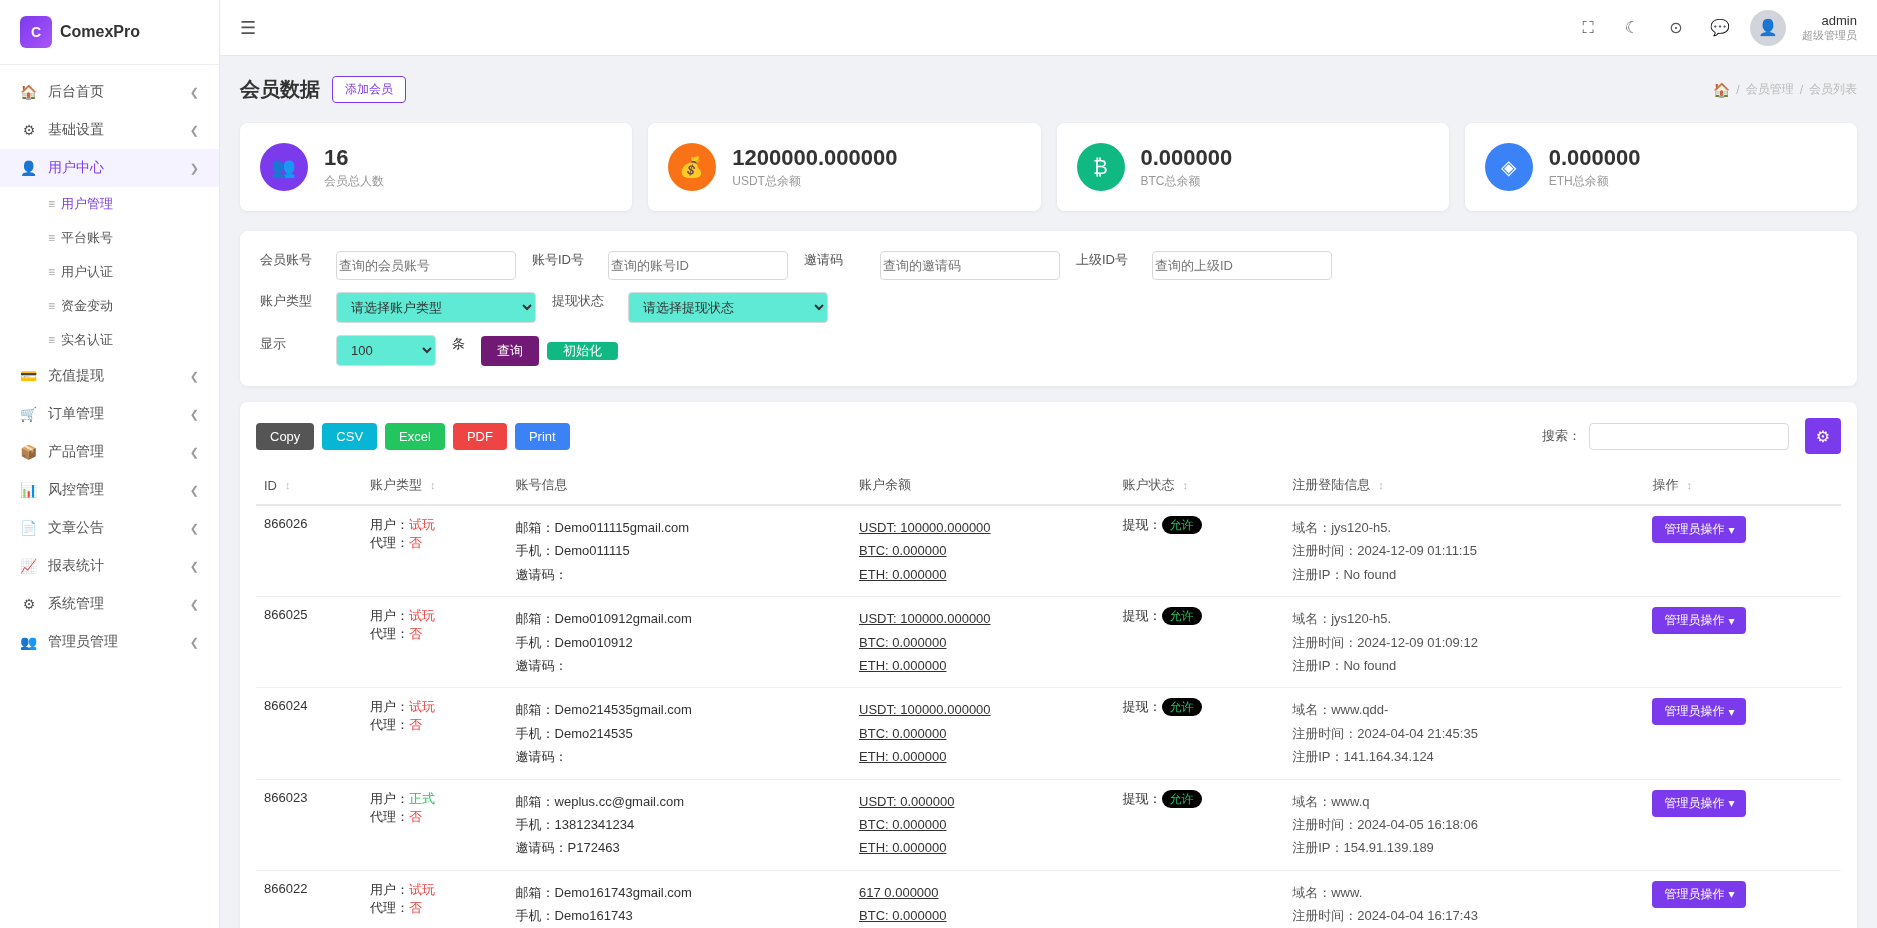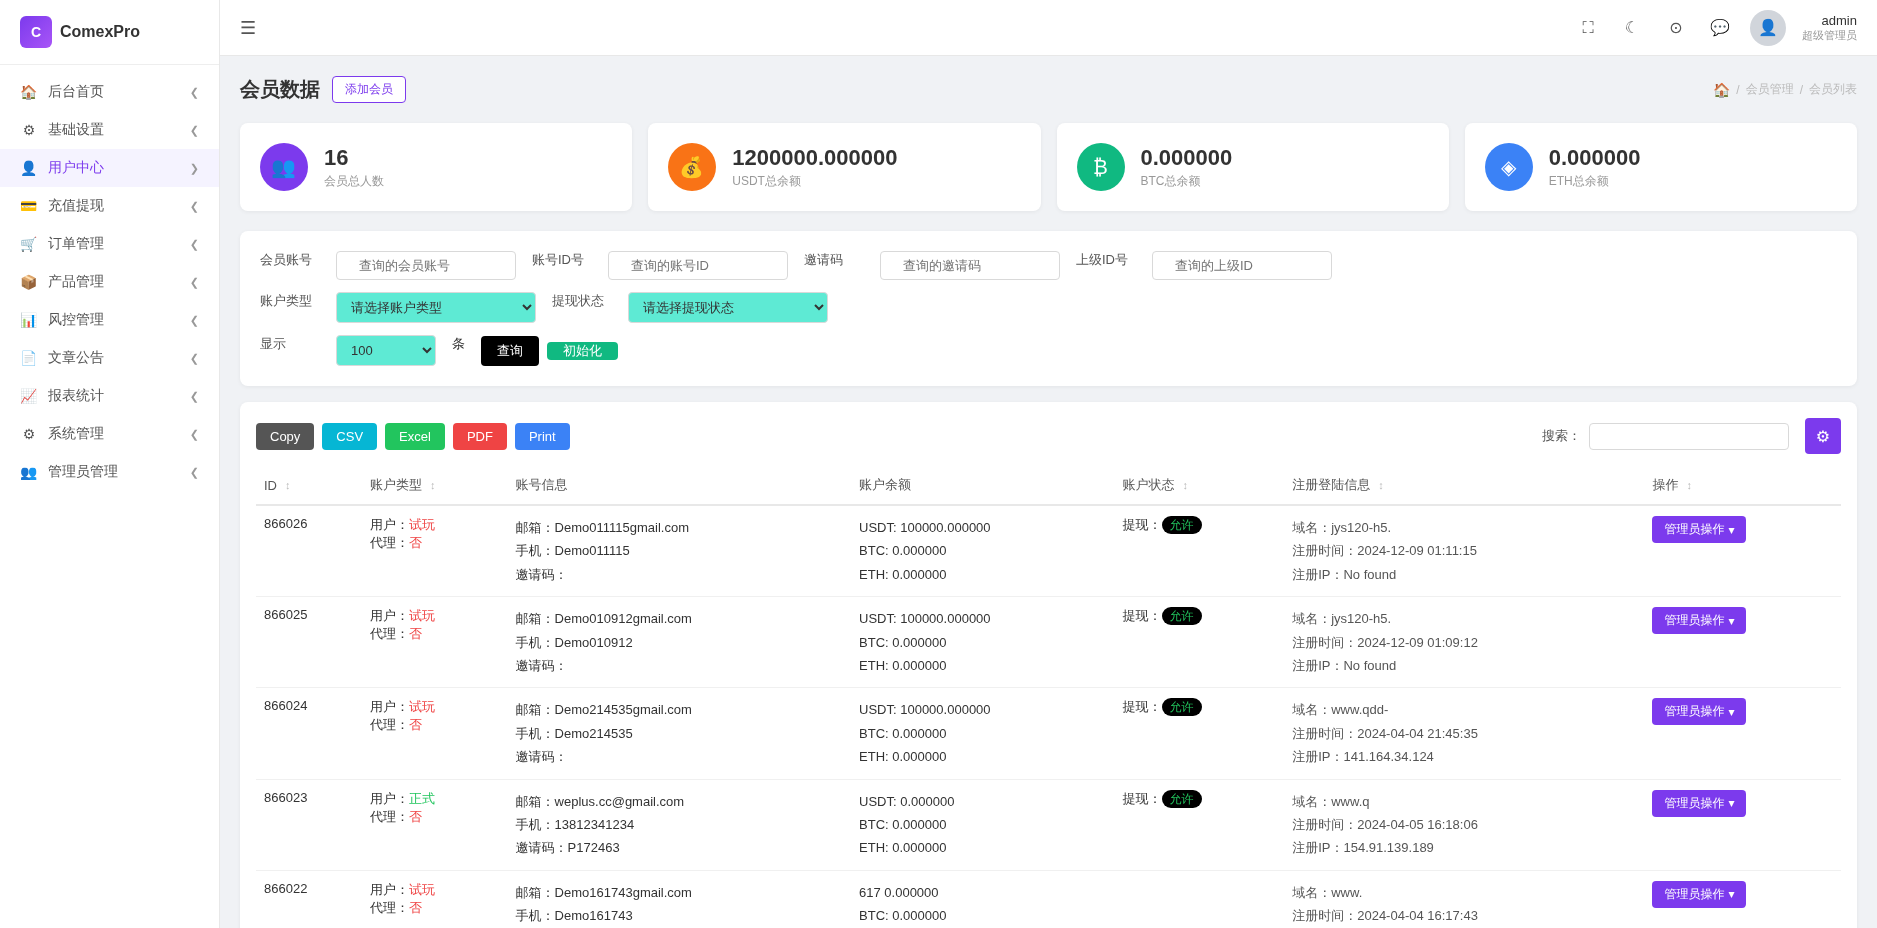--- a/index.html
+++ b/index.html
@@ -53,24 +53,24 @@
     .stat-icon.green { background: #10b981; }
     .stat-icon.blue { background: #3b82f6; }
     .stat-value { font-size: 22px; font-weight: 600; color: #333; }
     .stat-label { font-size: 12px; color: #999; margin-top: 2px; }
 
     
     .filter-section { background: white; border-radius: 8px; padding: 20px; margin-bottom: 16px; box-shadow: 0 1px 4px rgba(0,0,0,0.06); }
     .filter-row { display: flex; gap: 16px; margin-bottom: 12px; flex-wrap: wrap; }
     .filter-row:last-child { margin-bottom: 0; }
     .filter-label { font-size: 13px; color: #555; white-space: nowrap; min-width: 60px; }
-    .filter-input { border: 1px solid #d9d9d9; border-radius: 4px; padding: 6px 22px; font-size: 13px; color: #404040; outline: none; }
+    .filter-input { border: 1px solid #d9d9d9; border-radius: 4px; padding: 6px 2px; font-size: 13px; color: #404040; outline: none; }
     .filter-select { border: 1px solid #d9d9d9; border-radius: 4px; padding: 6px 10px; font-size: 13px; color: #333; background: #5eead4; cursor: pointer; outline: none; }
     .filter-actions { display: flex; gap: 8px; align-items: center; }
-    .btn-query { padding: 6px 16px; background: #000000; color: white; border: none; border-radius: 4px; cursor: pointer; font-size: 13px; }
+    .btn-query { padding: 6px 16px; background: #701a75; color: white; border: none; border-radius: 4px; cursor: pointer; font-size: 13px; }
     .btn-reset { padding: 0 16px; background: #10b981; color: white; border: none; border-radius: 4px; cursor: pointer; font-size: 13px; }
 
     
     .table-section { background: white; border-radius: 8px; padding: 16px; box-shadow: 0 1px 4px rgba(0,0,0,0.06); }
     .table-toolbar { display: flex; align-items: center; gap: 8px; margin-bottom: 12px; }
     .btn-copy { padding: 6px 14px; background: #555; color: white; border: none; border-radius: 4px; cursor: pointer; font-size: 13px; }
     .btn-csv { padding: 6px 14px; background: #06b6d4; color: white; border: none; border-radius: 4px; cursor: pointer; font-size: 13px; }
     .btn-excel { padding: 6px 14px; background: #22c55e; color: white; border: none; border-radius: 4px; cursor: pointer; font-size: 13px; }
     .btn-pdf { padding: 6px 14px; background: #ef4444; color: white; border: none; border-radius: 4px; cursor: pointer; font-size: 13px; }
     .btn-print { padding: 6px 14px; background: #3b82f6; color: white; border: none; border-radius: 4px; cursor: pointer; font-size: 13px; }
@@ -82,21 +82,21 @@
     
     .data-table { width: 100%; border-collapse: collapse; font-size: 13px; }
     .data-table th { padding: 10px 8px; text-align: left; border-bottom: 2px solid #e8e8e8; color: #555; font-weight: 500; white-space: nowrap; }
     .data-table td { padding: 10px 8px; border-bottom: 1px solid #f0f0f0; vertical-align: top; }
     .sort-icon { cursor: pointer; color: #bbb; font-size: 11px; margin-left: 4px; }
     .th-inner { display: flex; align-items: center; gap: 4px; }
     .tag-red { color: #ef4444; font-weight: 500; }
     .tag-green { color: #22c55e; font-weight: 500; }
     .allow-badge { color: #22c55e; background: #000000; padding: 2px 8px; border-radius: 12px; font-size: 12px; }
     .account-info { line-height: 1.8; }
-    .balance-info { line-height: 1.8; }
+    .balance-info { line-height: 1.8; text-decoration: underline; }
     .reg-info { line-height: 1.8; color: #555; }
     .action-btn { padding: 5px 12px; background: #7c3aed; color: white; border: none; border-radius: 4px; cursor: pointer; font-size: 12px; display: flex; align-items: center; gap: 4px; white-space: nowrap; }
     .action-btn::after { content: '▾'; }
   </style>
 </head>
 <body>
 
 <div class="sidebar">
   <div class="sidebar-logo">
     <div class="logo-icon">C</div>
@@ -115,20 +115,37 @@
       <span>基础设置</span>
       <span class="arrow">❮</span>
     </div>
 
     <div class="nav-item active">
       <span class="nav-icon">👤</span>
       <span>用户中心</span>
       <span class="arrow">❯</span>
     </div>
 
+    <div class="nav-sub">
+      <div class="nav-sub-item active">
+        <span>用户管理</span>
+      </div>
+      <div class="nav-sub-item">
+        <span>平台账号</span>
+      </div>
+      <div class="nav-sub-item">
+        <span>用户认证</span>
+      </div>
+      <div class="nav-sub-item">
+        <span>资金变动</span>
+      </div>
+      <div class="nav-sub-item">
+        <span>实名认证</span>
+      </div>
+    </div>
 
     <div class="nav-item">
       <span class="nav-icon">💳</span>
       <span>充值提现</span>
       <span class="arrow">❮</span>
     </div>
     <div class="nav-item">
       <span class="nav-icon">🛒</span>
       <span>订单管理</span>
       <span class="arrow">❮</span>

